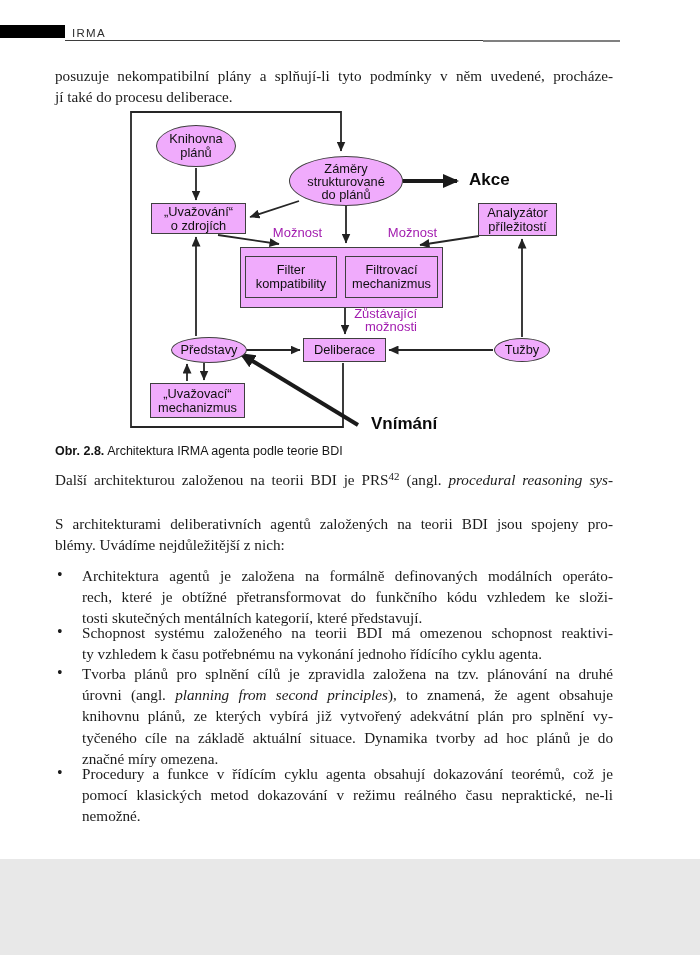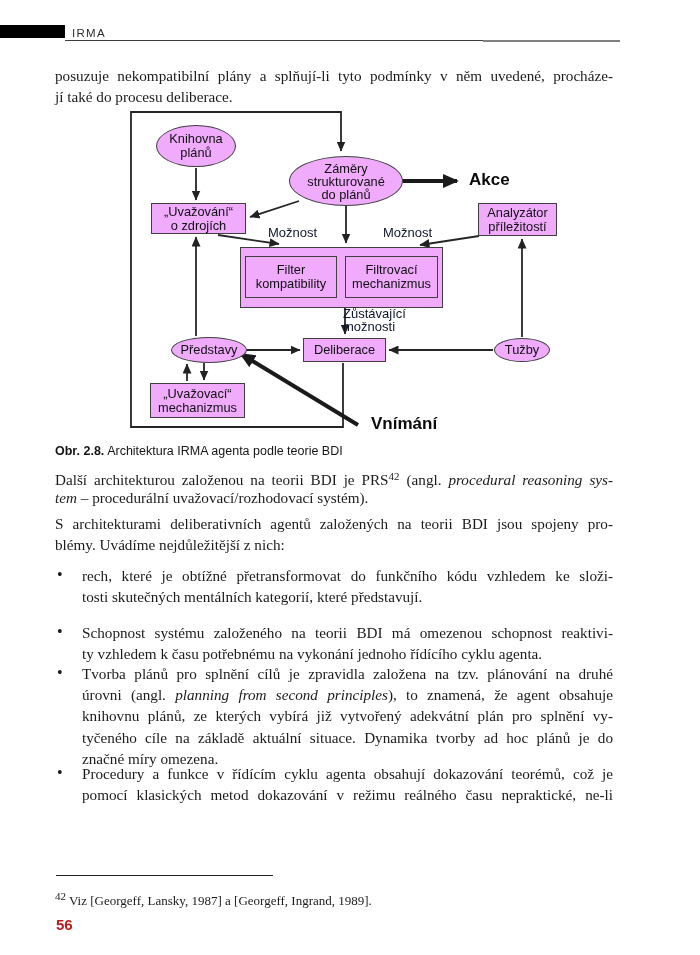--- a/index.html
+++ b/index.html
@@ -1,16 +1,16 @@
 <!DOCTYPE html>
 <html><head>
 <meta charset="utf-8">
 <style>
   html,body{margin:0;padding:0;background:#e8e8e8;}
-  .page{position:relative;width:700px;height:955px;background:#ffffff;overflow:hidden;
+  .page{position:relative;width:700px;height:859px;background:#ffffff;overflow:hidden;
         font-family:"Liberation Serif",serif;color:#1b1b1b;}
   
   .hdr-bar{position:absolute;left:0;top:25px;width:65px;height:13px;background:#000;}
   .hdr-label{position:absolute;left:72px;top:27px;font:11.5px "Liberation Sans",sans-serif;
              letter-spacing:1.3px;color:#2e2e2e;}
   .hdr-rule-a{position:absolute;left:65px;top:40px;width:418px;height:1.3px;background:#3d3d3d;}
   .hdr-rule-b{position:absolute;left:483px;top:39.5px;width:137px;height:2.3px;background:#808080;}
   
   .para{position:absolute;left:55px;width:558px;font:15.2px/21.4px "Liberation Serif",serif;color:#1b1b1b;}
   .pline{height:21.4px;text-align:justify;text-align-last:justify;}
@@ -19,21 +19,21 @@
   .seg-s{font-size:11px;vertical-align:5px;}
   .bullet{left:82px;width:531px;}
   .bmark{position:absolute;left:-25px;top:-1px;font-size:16px;}
   
   .figure{position:absolute;left:0;top:0;width:700px;height:955px;pointer-events:none;}
   .figure svg{position:absolute;left:0;top:0;}
   .dbox,.dellipse{position:absolute;background:#f0abfc;border:1.6px solid #3f3f3f;
       display:flex;flex-direction:column;align-items:center;justify-content:center;
       font:12.8px/14px "Liberation Sans",sans-serif;color:#101010;text-align:center;box-sizing:border-box;}
   .dellipse{border-radius:50%;}
-  .dlabel{position:absolute;font:13px/13.5px "Liberation Sans",sans-serif;color:#0f172a;text-align:left;}
+  .dlabel{position:absolute;font:13px/13.5px "Liberation Sans",sans-serif;color:#a21caf;text-align:right;}
   .dbig{position:absolute;font:bold 17px "Liberation Sans",sans-serif;color:#0a0a0a;}
   
   .caption{position:absolute;left:55px;top:444px;font:12.5px "Liberation Sans",sans-serif;color:#151515;}
   .cap-b{font-weight:bold;}
   .fnrule{position:absolute;left:56px;top:875px;width:217px;height:1.3px;background:#222;}
   .footnote{position:absolute;left:55px;top:887px;width:558px;font:13px/18px "Liberation Serif",serif;}
   .footnote .pline{height:18px;}
   .pagenum{position:absolute;left:56px;top:916px;font:bold 15px "Liberation Sans",sans-serif;color:#b91c1c;}
 </style>
 </head>
@@ -132,49 +132,50 @@
     <div class="dbig" style="left:469px;top:170px">Akce</div>
     <div class="dbig" style="left:371px;top:414px">Vnímání</div>
   </div>
 
   <div class="caption">
     <span class="cap-b">Obr. 2.8.</span><span> Architektura IRMA agenta podle teorie BDI</span>
   </div>
 
   <div class="para" style="top:465.5px">
       <div class="pline"><span>Další architekturou založenou na teorii BDI je PRS</span><span class="seg-s">42</span><span> (angl. </span><span class="seg-i">procedural reasoning sys-</span></div>
-      <div class="pline last"><span class="seg-i">tem</span><span> – procedurální uvažovací/rozhodovací systém).</span></div>
     </div>
   <div class="para" style="top:512.5px">
       <div class="pline"><span>S architekturami deliberativních agentů založených na teorii BDI jsou spojeny pro-</span></div>
       <div class="pline last"><span>blémy. Uvádíme nejdůležitější z nich:</span></div>
     </div>
 
   <div class="para bullet" style="top:564.5px">
     <span class="bmark">•</span>
+  <div class="pline"><span>Architektura agentů je založena na formálně definovaných modálních operáto-</span></div>
       <div class="pline"><span>rech, které je obtížné přetransformovat do funkčního kódu vzhledem ke složi-</span></div>
       <div class="pline last"><span>tosti skutečných mentálních kategorií, které představují.</span></div>
     </div>
   <div class="para bullet" style="top:621.5px">
     <span class="bmark">•</span>
   <div class="pline"><span>Schopnost systému založeného na teorii BDI má omezenou schopnost reaktivi-</span></div>
       <div class="pline last"><span>ty vzhledem k času potřebnému na vykonání jednoho řídícího cyklu agenta.</span></div>
     </div>
   <div class="para bullet" style="top:662.5px">
     <span class="bmark">•</span>
   <div class="pline"><span>Tvorba plánů pro splnění cílů je zpravidla založena na tzv. plánování na druhé</span></div>
       <div class="pline"><span>úrovni (angl. </span><span class="seg-i">planning from second principles</span><span>), to znamená, že agent obsahuje</span></div>
       <div class="pline"><span>knihovnu plánů, ze kterých vybírá již vytvořený adekvátní plán pro splnění vy-</span></div>
       <div class="pline"><span>tyčeného cíle na základě aktuální situace. Dynamika tvorby ad hoc plánů je do</span></div>
       <div class="pline last"><span>značné míry omezena.</span></div>
     </div>
   <div class="para bullet" style="top:762.5px">
     <span class="bmark">•</span>
   <div class="pline"><span>Procedury a funkce v řídícím cyklu agenta obsahují dokazování teorémů, což je</span></div>
       <div class="pline"><span>pomocí klasických metod dokazování v režimu reálného času nepraktické, ne-li</span></div>
+      <div class="pline last"><span>nemožné.</span></div>
     </div>
 
   <div class="fnrule"></div>
   <div class="para footnote">
       <div class="pline last"><span class="seg-s">42</span><span> Viz [Georgeff, Lansky, 1987] a [Georgeff, Ingrand, 1989].</span></div>
     </div>
 
   <div class="pagenum">56</div>
 
 </div>

